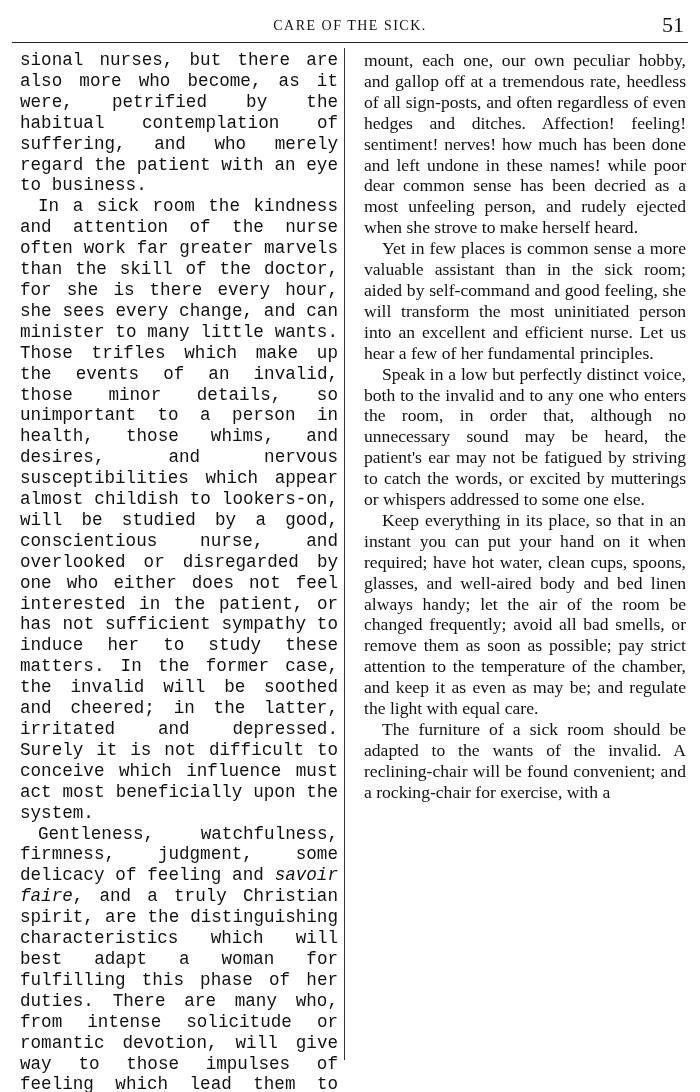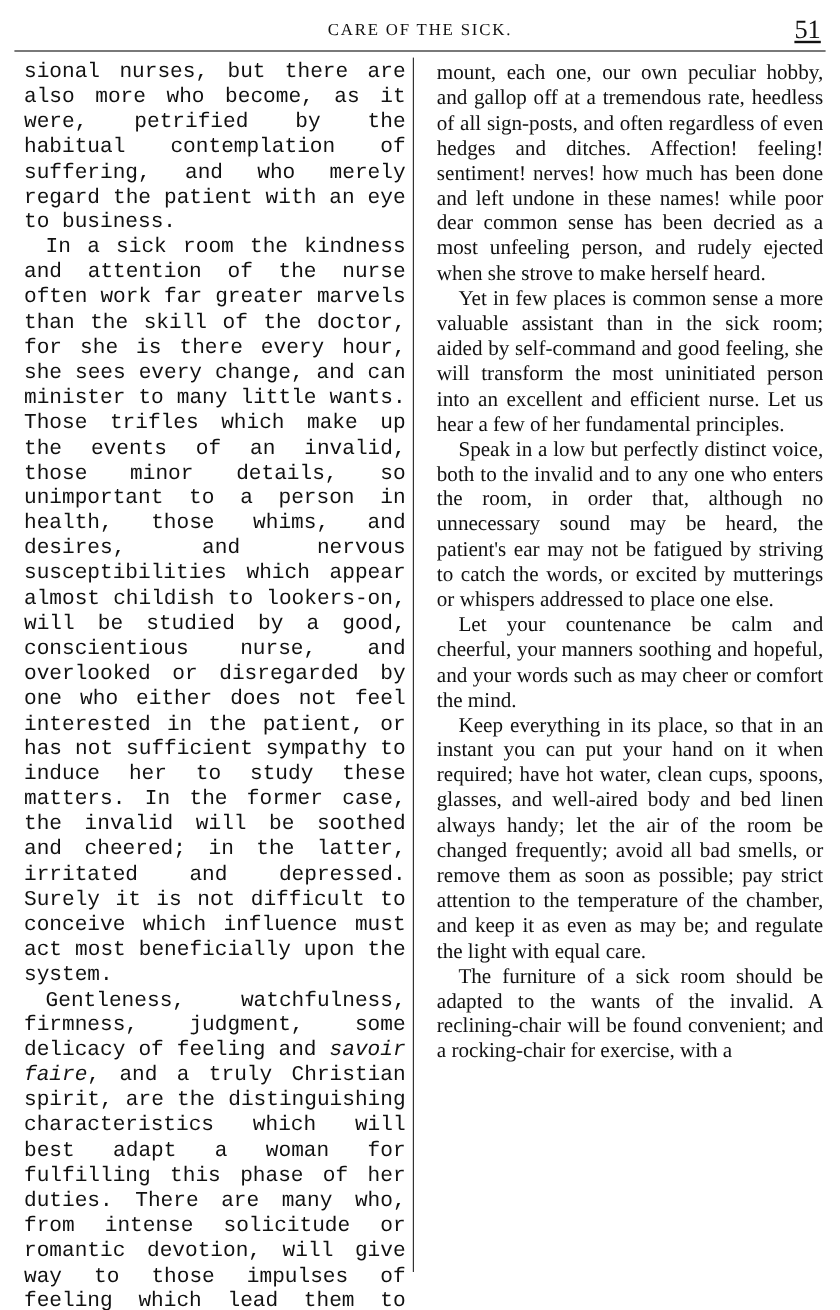--- a/index.html
+++ b/index.html
@@ -13,21 +13,20 @@
   }
   .running-title {
     position: absolute; left: 0; right: 0; top: 4px; text-align: center;
     font-family: Liberation Serif, serif;
     font-size: 14px; letter-spacing: 1.5px;
   }
   .page-number {
     position: absolute; right: 2px; top: -2px;
     font-family: "Liberation Serif", serif;
     font-size: 22px;
-    text-decoration: underline;
   }
   .header-rule {
     position: absolute; left: 12px; top: 42px; width: 676px; height: 0;
     border-top: 1.5px solid #222;
   }
   .column {
     position: absolute; top: 50px; width: 318px;
     font-family: "Liberation Serif", serif;
     font-size: 17.6px; line-height: 20.9px;
     text-align: justify; hyphens: none;
@@ -55,17 +54,16 @@
   <p class="para cont">sional nurses, but there are also more who become, as it were, petrified by the habitual contemplation of suffering, and who merely regard the patient with an eye to business.</p>
   <p class="para">In a sick room the kindness and attention of the nurse often work far greater marvels than the skill of the doctor, for she is there every hour, she sees every change, and can minister to many little wants. Those trifles which make up the events of an invalid, those minor details, so unimportant to a person in health, those whims, and desires, and nervous susceptibilities which appear almost childish to lookers-on, will be studied by a good, conscientious nurse, and overlooked or disregarded by one who either does not feel interested in the patient, or has not sufficient sympathy to induce her to study these matters.  In the former case, the invalid will be soothed and cheered; in the latter, irritated and depressed. Surely it is not difficult to conceive which influence must act most beneficially upon the system.</p>
   <p class="para"><span>Gentleness, watchfulness, firmness, judgment, some delicacy of feeling and </span><span class="it">savoir faire</span><span>, and a truly Christian spirit, are the distinguishing characteristics which will best adapt a woman for fulfilling this phase of her duties.  There are many who, from intense solicitude or romantic devotion, will give way to those impulses of feeling which lead them to devote themselves so entirely to the nursing of some beloved relative, that all other duties, and even self, are wholly forgotten.  What is the consequence of this error of judgment?  Their own health succumbs, and they become not only useless, but render themselves sources of trouble and anxiety.  How much better to have husbanded their strength so as to be able to remain useful!  That despised article, common sense, would teach us all so much if we would but stop to listen; if we would not</span></p>
 </div>
 
 <div class="column-divider"></div>
 
 <div class="column col-right">
   <p class="para cont">mount, each one, our own peculiar hobby, and gallop off at a tremendous rate, heedless of all sign-posts, and often regardless of even hedges and ditches.  Affection! feeling! sentiment! nerves!  how much has been done and left undone in these names! while poor dear common sense has been decried as a most unfeeling person, and rudely ejected when she strove to make herself heard.</p>
   <p class="para">Yet in few places is common sense a more valuable assistant than in the sick room; aided by self-command and good feeling, she will transform the most uninitiated person into an excellent and efficient nurse.  Let us hear a few of her fundamental principles.</p>
-  <p class="para">Speak in a low but perfectly distinct voice, both to the invalid and to any one who enters the room, in order that, although no unnecessary sound may be heard, the patient's ear may not be fatigued by striving to catch the words, or excited by mutterings or whispers addressed to place one else.</p>
-  <p class="para">Let your countenance be calm and cheerful, your manners soothing and hopeful, and your words such as may cheer or comfort the mind.</p>
+  <p class="para">Speak in a low but perfectly distinct voice, both to the invalid and to any one who enters the room, in order that, although no unnecessary sound may be heard, the patient's ear may not be fatigued by striving to catch the words, or excited by mutterings or whispers addressed to some one else.</p>
   <p class="para">Keep everything in its place, so that in an instant you can put your hand on it when required; have hot water, clean cups, spoons, glasses, and well-aired body and bed linen always handy; let the air of the room be changed frequently; avoid all bad smells, or remove them as soon as possible; pay strict attention to the temperature of the chamber, and keep it as even as may be; and regulate the light with equal care.</p>
   <p class="para">The furniture of a sick room should be adapted to the wants of the invalid.  A reclining-chair will be found convenient; and a rocking-chair for exercise, with a</p>
 </div>
 
 </body></html>

